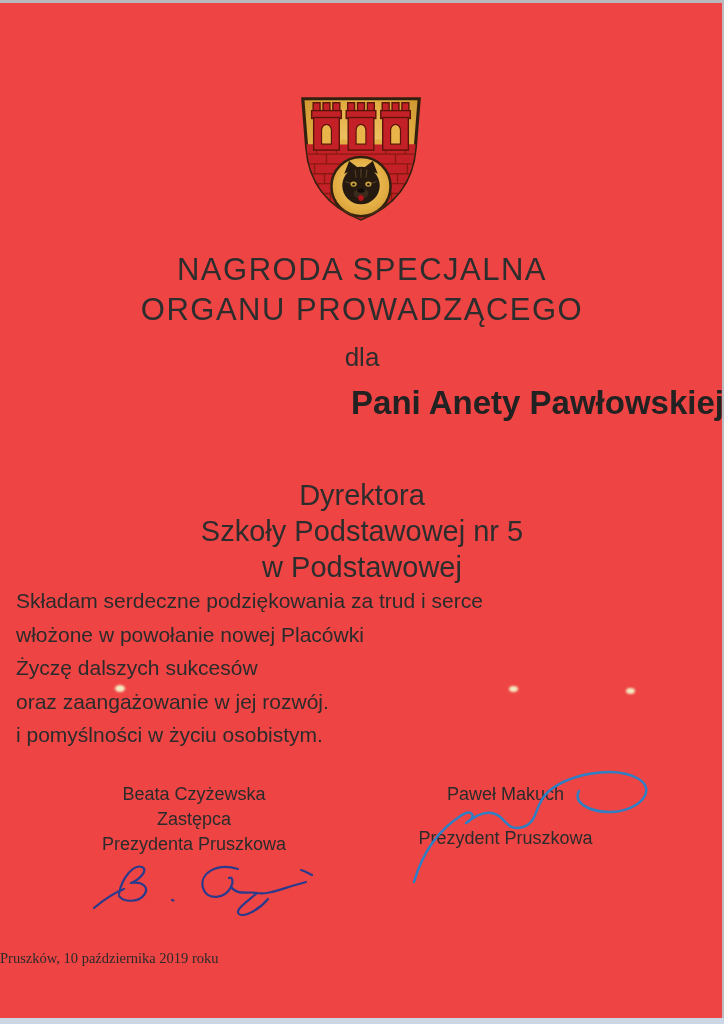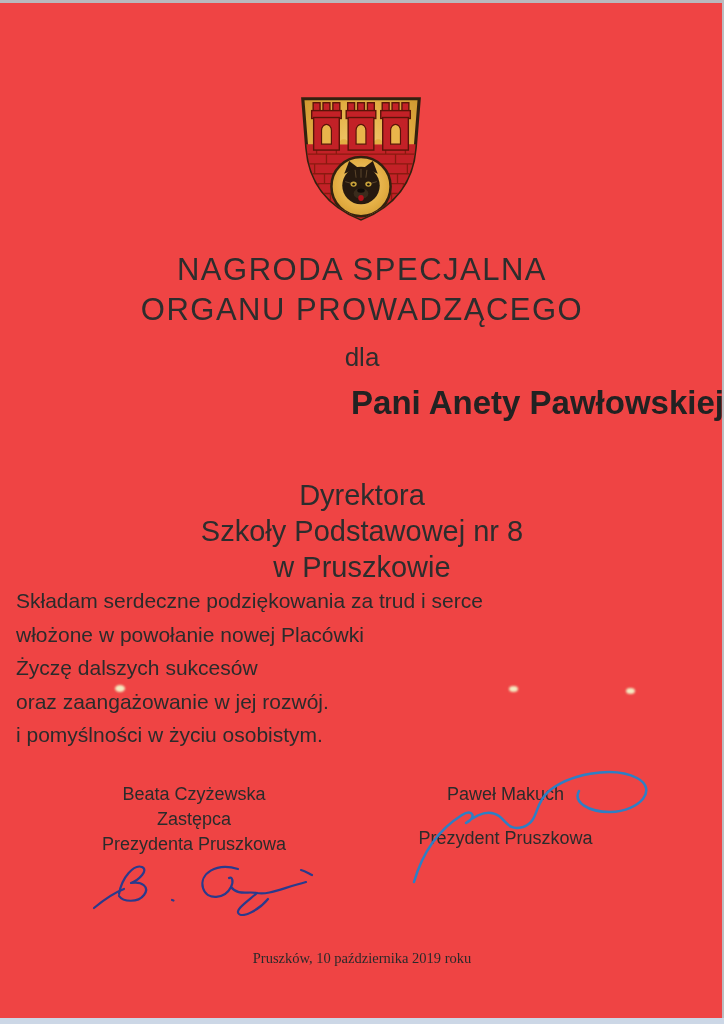--- a/index.html
+++ b/index.html
@@ -32,21 +32,21 @@
     font-size:21px;line-height:33.5px;color:#2b2b2b;}
 
   .sig-left{position:absolute;left:74px;top:782px;width:240px;text-align:center;
     font-size:18px;line-height:25px;color:#2b2b2b;}
   .sig-right{position:absolute;left:398px;top:782px;width:215px;text-align:center;
     font-size:18px;line-height:25px;color:#2b2b2b;}
   .sig-right .gap{height:19px;}
   .sig-left-svg{position:absolute;left:88px;top:848px;width:232px;height:68px;}
   .sig-right-svg{position:absolute;left:396px;top:742px;width:264px;height:144px;}
 
-  .date-line{position:absolute;top:950px;left:0;width:724px;text-align:center;
+  .date-line{position:absolute;top:950px;left:0;width:724px;text-align:left;
     font-family:"Liberation Serif","DejaVu Serif",serif;
     font-size:14.5px;color:#2a2a2a;}
 </style>
 </head>
 <body>
 
 <div class="page">
 
   <div class="scan-edge-top"></div>
   <div class="scan-edge-right"></div>
@@ -160,22 +160,22 @@
     <div>NAGRODA SPECJALNA</div>
     <div>ORGANU PROWADZĄCEGO</div>
   </div>
 
   <div class="dla">dla</div>
 
   <div class="recipient">Pani Anety Pawłowskiej</div>
 
   <div class="role-block">
     <div>Dyrektora</div>
-    <div>Szkoły Podstawowej nr 8</div>
-    <div>w Pruszkowie</div>
+    <div>Szkoły Podstawowej nr 5</div>
+    <div>w Podstawowej</div>
   </div>
 
   <div class="body-block">
     <div>Składam serdeczne podziękowania za trud i serce</div>
     <div>włożone w powołanie nowej Placówki</div>
     <div>Życzę dalszych sukcesów</div>
     <div>oraz zaangażowanie w jej rozwój.</div>
     <div>i pomyślności w życiu osobistym.</div>
   </div>
 

